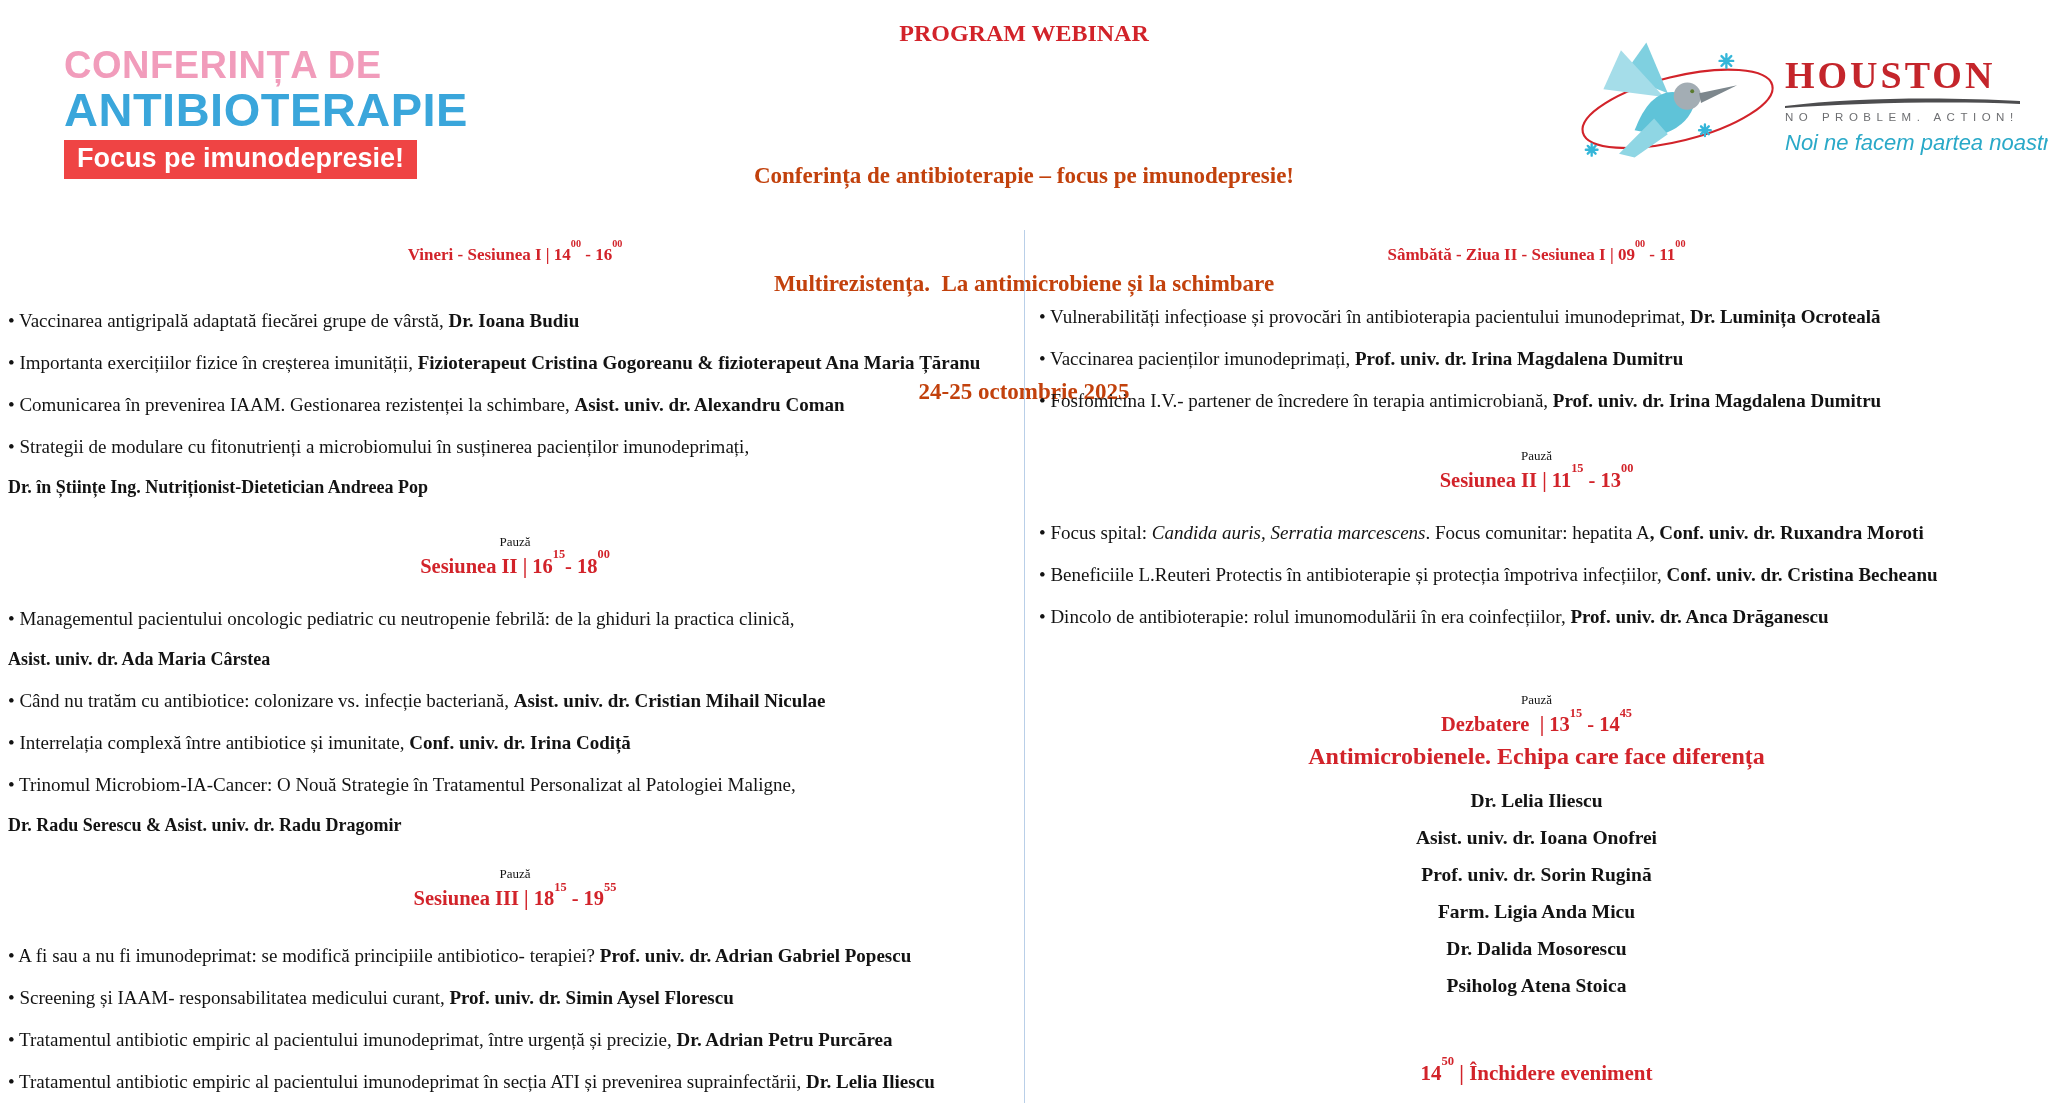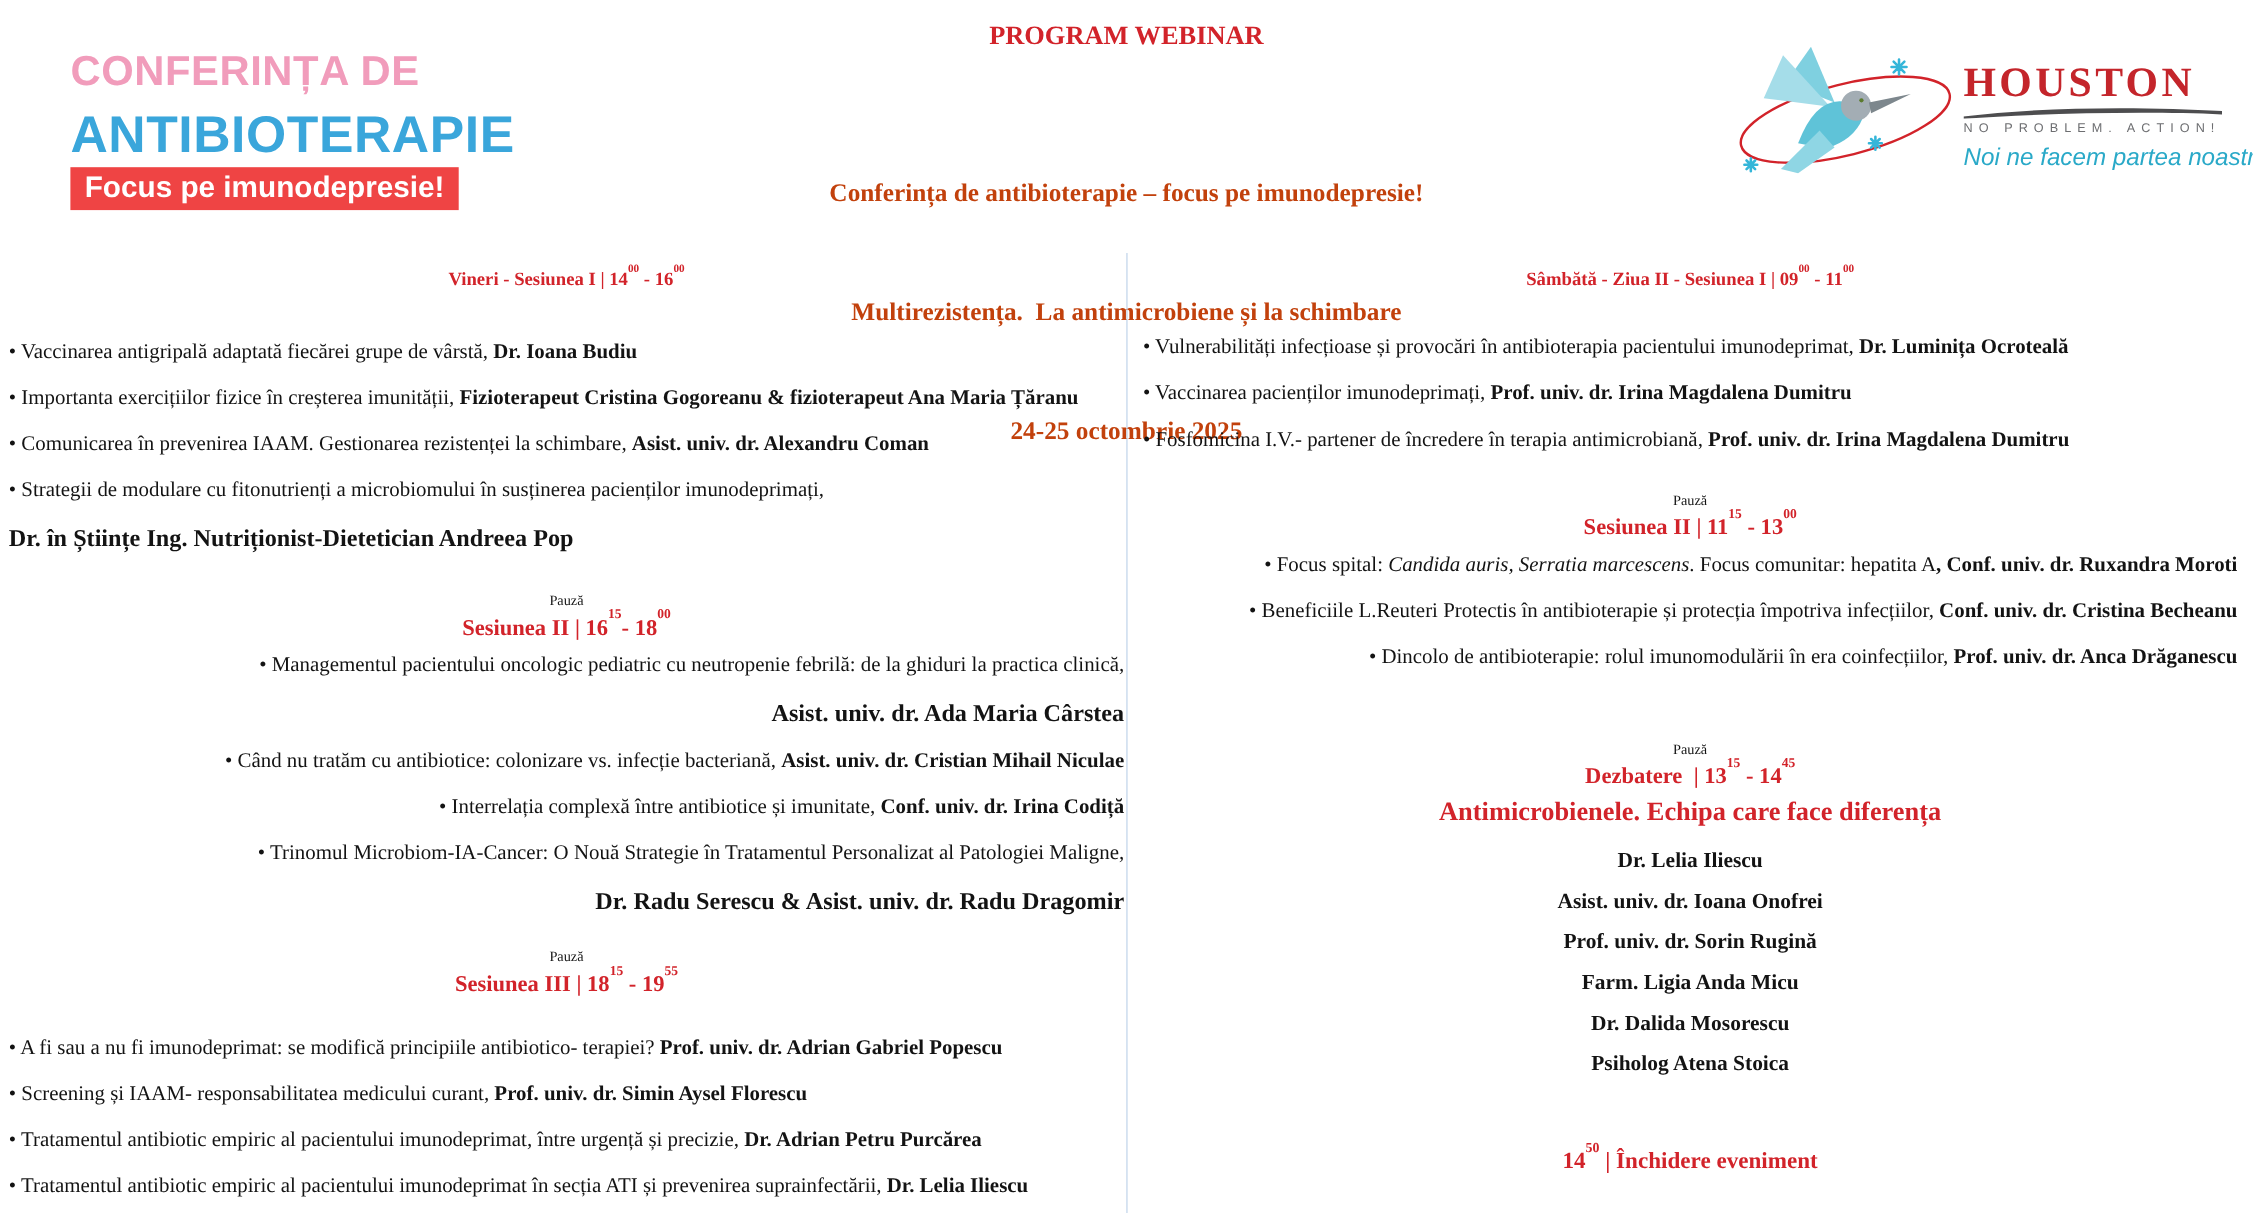--- a/index.html
+++ b/index.html
@@ -3,21 +3,21 @@
 <meta charset="utf-8">
 <style>
   html,body{margin:0;padding:0;background:#ffffff;}
   body{width:2048px;height:1103px;position:relative;overflow:hidden;
        font-family:"Liberation Serif",serif;color:#131313;}
   .page{position:absolute;inset:0;background:#fff;}
 
   
   .brand{position:absolute;left:64px;top:46px;font-family:"Liberation Sans",sans-serif;font-weight:bold;line-height:1;}
   .brand-l1{color:#f19cbb;font-size:38px;letter-spacing:.5px;}
-  .brand-l2{color:#3aa6db;font-size:47px;margin-top:14px;letter-spacing:.5px;}
+  .brand-l2{color:#3aa6db;font-size:47px;margin-top:2px;letter-spacing:.5px;}
   .brand-banner{background:#ef4444;color:#fff;font-size:27px;padding:5px 13px 7px;display:inline-block;margin-top:7px;}
 
   .kicker{position:absolute;top:20px;left:50%;transform:translateX(-50%);
           font-size:24px;font-weight:bold;color:#d2232a;white-space:nowrap;}
   .subtitle{position:absolute;top:86px;left:50%;transform:translateX(-50%);
             text-align:center;font-size:23px;font-weight:bold;color:#c2410c;
             line-height:36px;white-space:pre-wrap;}
 
   .houston{position:absolute;left:1578px;top:34px;display:flex;align-items:flex-start;}
   .bird{width:205px;height:132px;flex:0 0 auto;}
@@ -36,26 +36,26 @@
   .divider{width:1px;background:#b9cfe8;flex:0 0 auto;}
   .col-right{flex:1;padding-left:14px;padding-right:14px;}
 
   .col-h{font-size:17px;font-weight:bold;color:#d2232a;text-align:center;margin:14px 0 0;white-space:nowrap;}
   .sess-h{font-size:20.5px;font-weight:bold;color:#d2232a;text-align:center;margin:4px 0 0;white-space:nowrap;}
   .pause{font-size:13px;text-align:center;margin-top:36px;}
   .pause.tight{margin-top:30px;}
   .pause.wide{margin-top:64px;}
 
   .items{margin-top:44px;}
-  .items.mt-sm{margin-top:10px;text-align:right;}
+  .items.mt-sm{margin-top:30px;}
   .items.mt-md{margin-top:34px;}
   .items.mt-lg{margin-top:40px;}
   .item{font-size:19px;line-height:23px;margin-bottom:19px;white-space:nowrap;}
   .item b{font-weight:bold;}
-  .speaker-line{font-size:22px;font-weight:bold;margin:14px 0 19px;white-space:nowrap;}
+  .speaker-line{font-size:18px;font-weight:bold;margin:14px 0 19px;white-space:nowrap;}
 
   sup{font-size:.6em;position:relative;top:-.55em;}
 
   .debate-big{font-size:24px;font-weight:bold;color:#d2232a;text-align:center;margin-top:7px;white-space:nowrap;}
   .names{margin-top:20px;text-align:center;}
   .name{font-size:19.5px;font-weight:bold;margin-bottom:15px;}
   .closing{font-size:21px;font-weight:bold;color:#d2232a;text-align:center;margin-top:64px;}
 </style>
 </head>
 <body>

